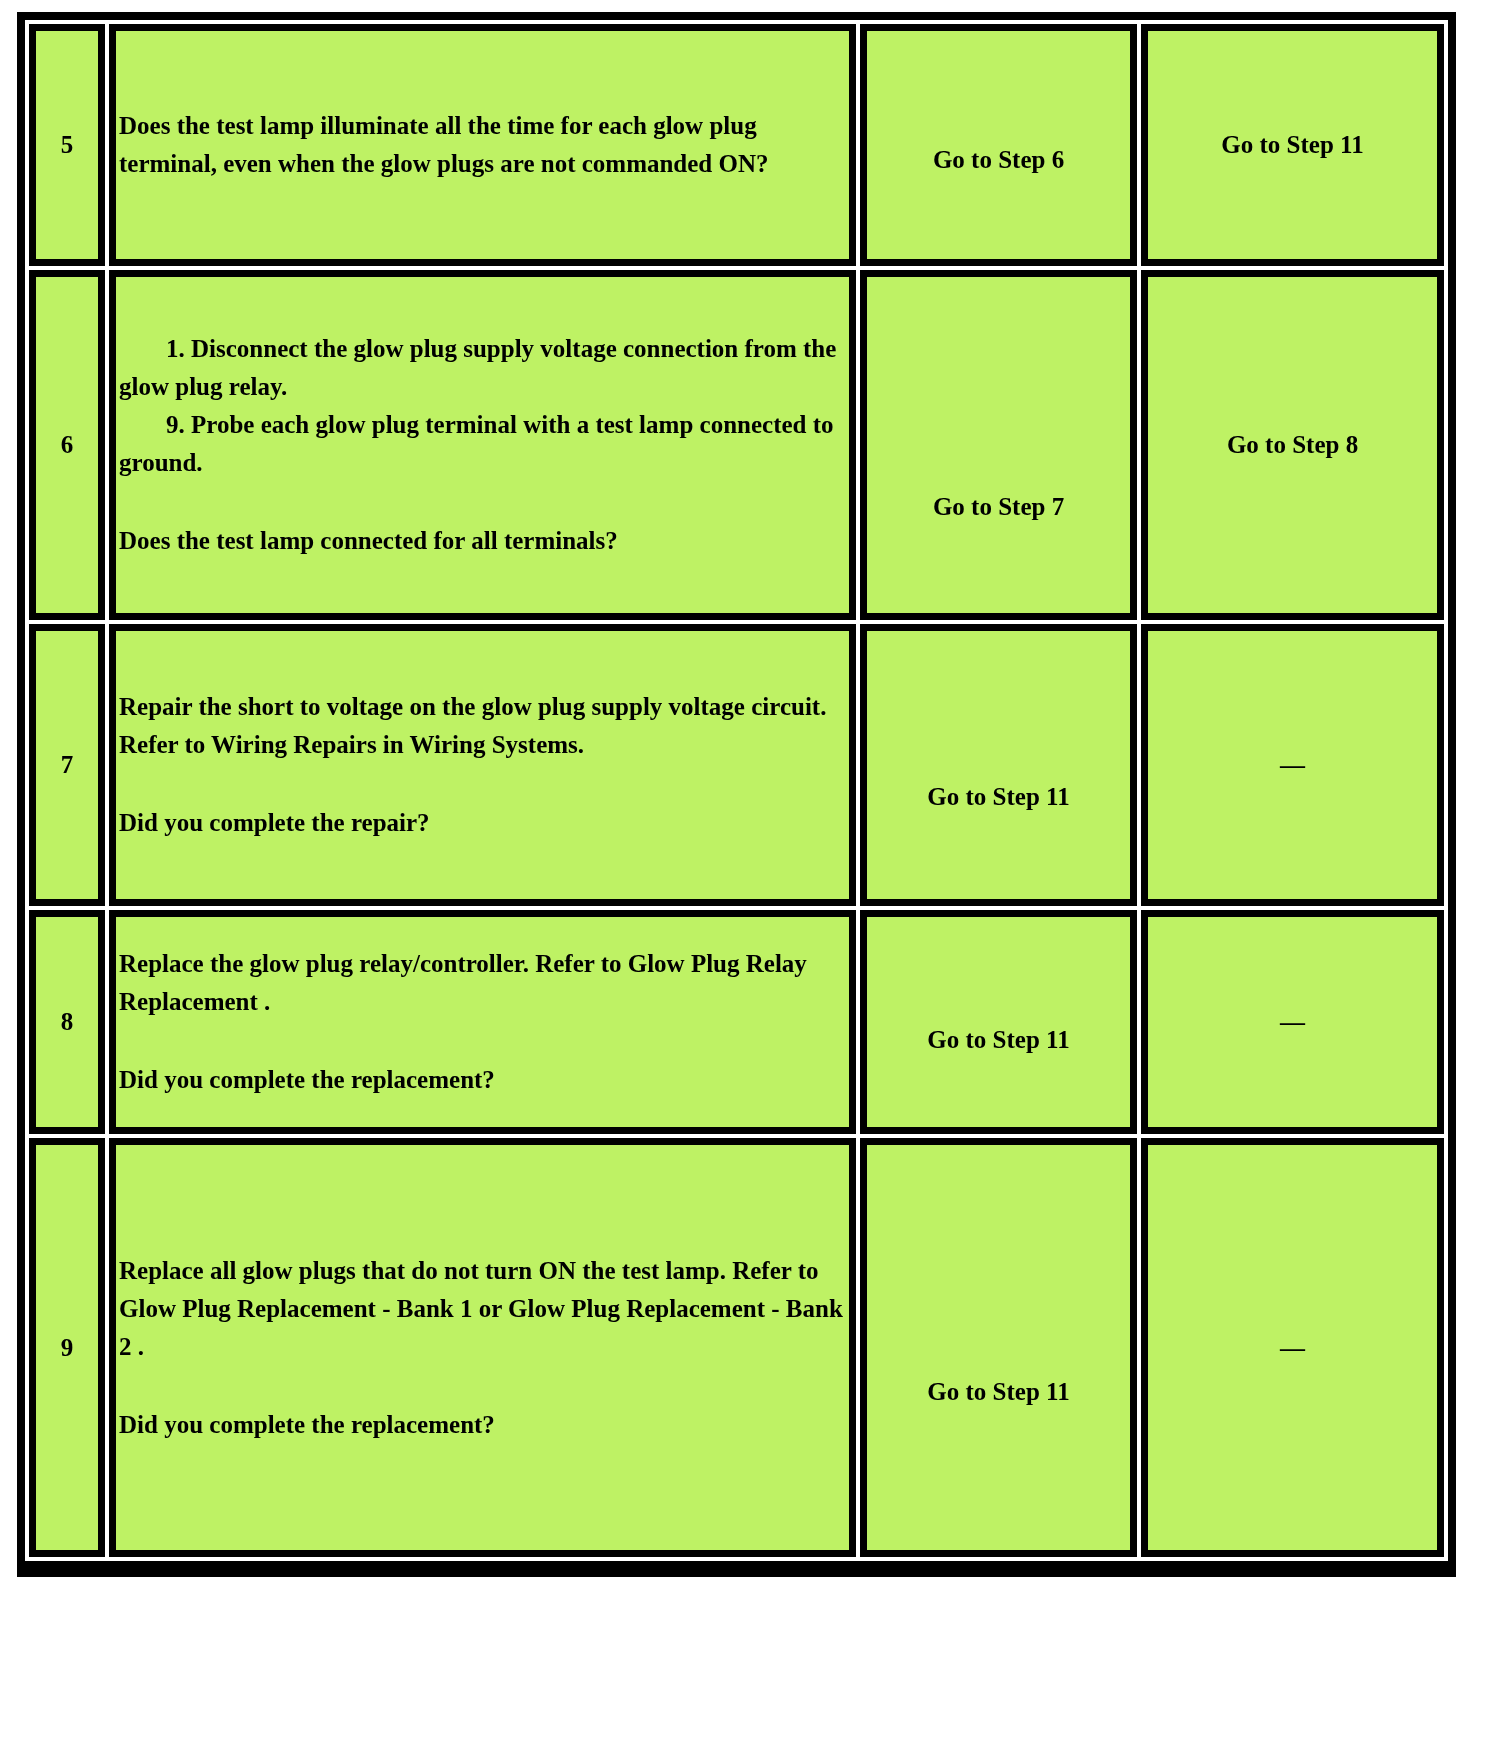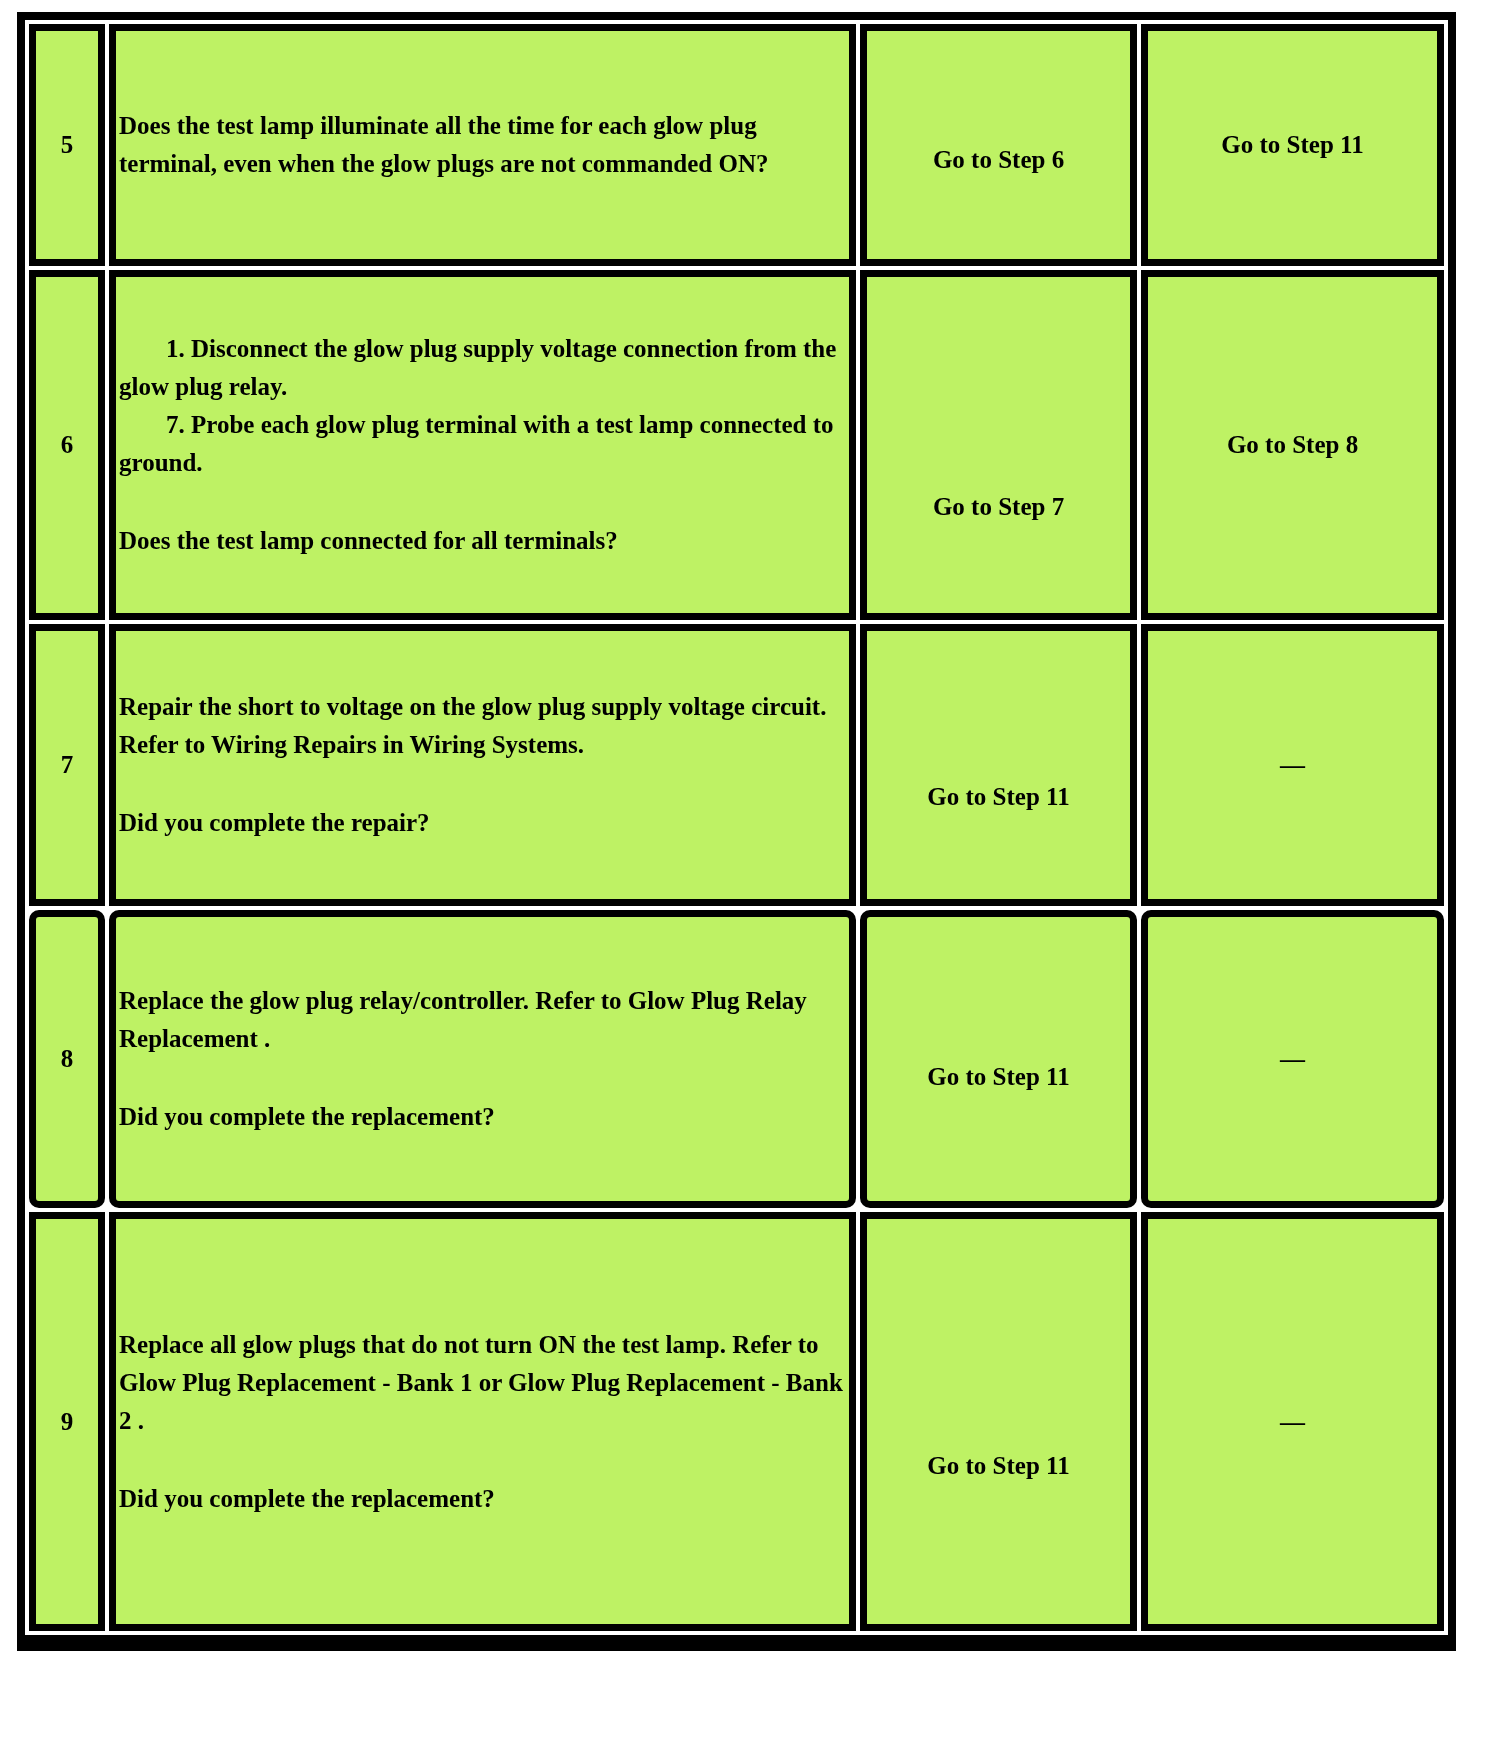--- a/index.html
+++ b/index.html
@@ -39,21 +39,21 @@
     box-sizing:border-box;
     vertical-align:middle;
     background:#bef264;
     padding:0;
     font-size:25px;
     line-height:38px;
   }
   tr.r0 td{height:242px;}
   tr.r1 td{height:350px;}
   tr.r2 td{height:282px;}
-  tr.r3 td{height:298px;border-radius:10px;}
+  tr.r3 td{height:224px;}
   tr.r4 td{height:419px;}
   td.step{text-align:center;}
   td.action{padding:0 3px;text-align:left;}
   td.yes,td.no{text-align:center;}
   .instr{text-indent:47px;}
   .gap{margin-top:40px;}
   .goto{display:inline-block;}
   tr.r0 .goto{transform:translateY(10px);margin-top:9px;}
   tr.r1 .goto{transform:translateY(62px);}
   tr.r2 .goto{transform:translateY(32px);}
@@ -90,21 +90,21 @@
             <span>Go to Step 11</span>
           </td>
         </tr>
 
         <tr class="r1">
           <td class="step">
             <span>6</span>
           </td>
           <td class="action">
             <div class="instr">1. Disconnect the glow plug supply voltage connection from the glow plug relay.</div>
-            <div class="instr">7. Probe each glow plug terminal with a test lamp connected to ground.</div>
+            <div class="instr">9. Probe each glow plug terminal with a test lamp connected to ground.</div>
             <div class="question gap">Does the test lamp connected for all terminals?</div>
           </td>
           <td class="yes">
             <span class="goto">Go to Step 7</span>
           </td>
           <td class="no">
             <span>Go to Step 8</span>
           </td>
         </tr>
 

